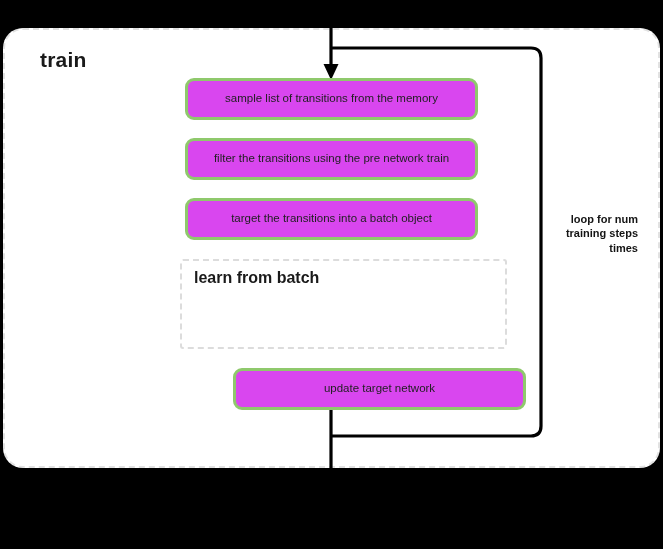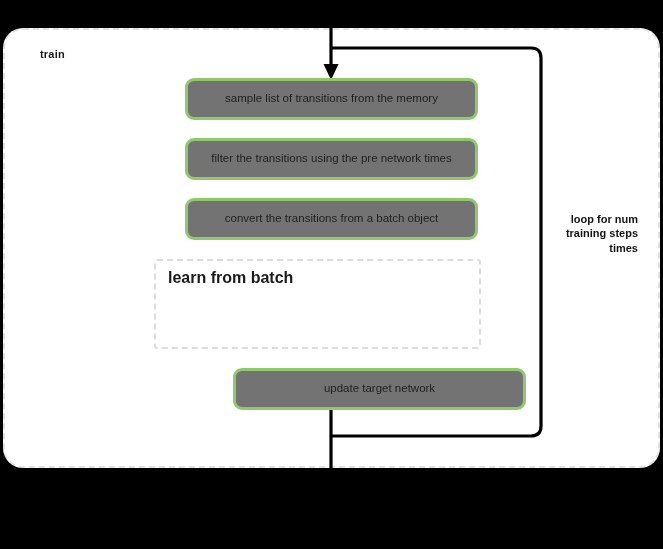--- a/index.html
+++ b/index.html
@@ -31,34 +31,34 @@
     box-sizing: border-box;
     background: #ffffff;
     border: 2px dashed #e2e2e2;
     border-radius: 20px;
   }
 
   .train-title {
     position: absolute;
     left: 38px;
     top: 46px;
-    font-size: 11px;
+    font-size: 21px;
     font-weight: bold;
     color: #1a1a1a;
     letter-spacing: 0.2px;
   }
 
   
   .step-box {
     position: absolute;
     left: 185px;
     width: 293px;
     height: 42px;
     box-sizing: border-box;
-    background: #737373;
+    background: #d946ef;
     border: 3px solid #8fc96c;
     border-radius: 9px;
     display: flex;
     align-items: center;
     justify-content: center;
   }
   .step-box .step-label {
     font-size: 11.5px;
     color: #1f1f1f;
     text-align: center;
@@ -66,21 +66,21 @@
   }
 
   .step-1 { top: 78px; }
   .step-2 { top: 138px; }
   .step-3 { top: 198px; }
   .step-4 { top: 368px; margin-left: 48px; }
 
   
   .subblock {
     position: absolute;
-    left: 154px;
+    left: 180px;
     top: 259px;
     width: 327px;
     height: 90px;
     box-sizing: border-box;
     background: #ffffff;
     border: 2px dashed #dcdcdc;
     border-radius: 3px;
   }
   .subblock-title {
     position: absolute;
@@ -136,24 +136,24 @@
   </svg>
 
   <div class="subblock">
     <div class="subblock-title">learn from batch</div>
   </div>
 
   <div class="step-box step-1">
     <span class="step-label">sample list of transitions from the memory</span>
   </div>
   <div class="step-box step-2">
-    <span class="step-label">filter the transitions using the pre network times</span>
+    <span class="step-label">filter the transitions using the pre network train</span>
   </div>
   <div class="step-box step-3">
-    <span class="step-label">convert the transitions from a batch object</span>
+    <span class="step-label">target the transitions into a batch object</span>
   </div>
   <div class="step-box step-4">
     <span class="step-label">update target network</span>
   </div>
 
   <div class="loop-label">loop for num training steps times</div>
 
 </div>
 
 </body></html>

